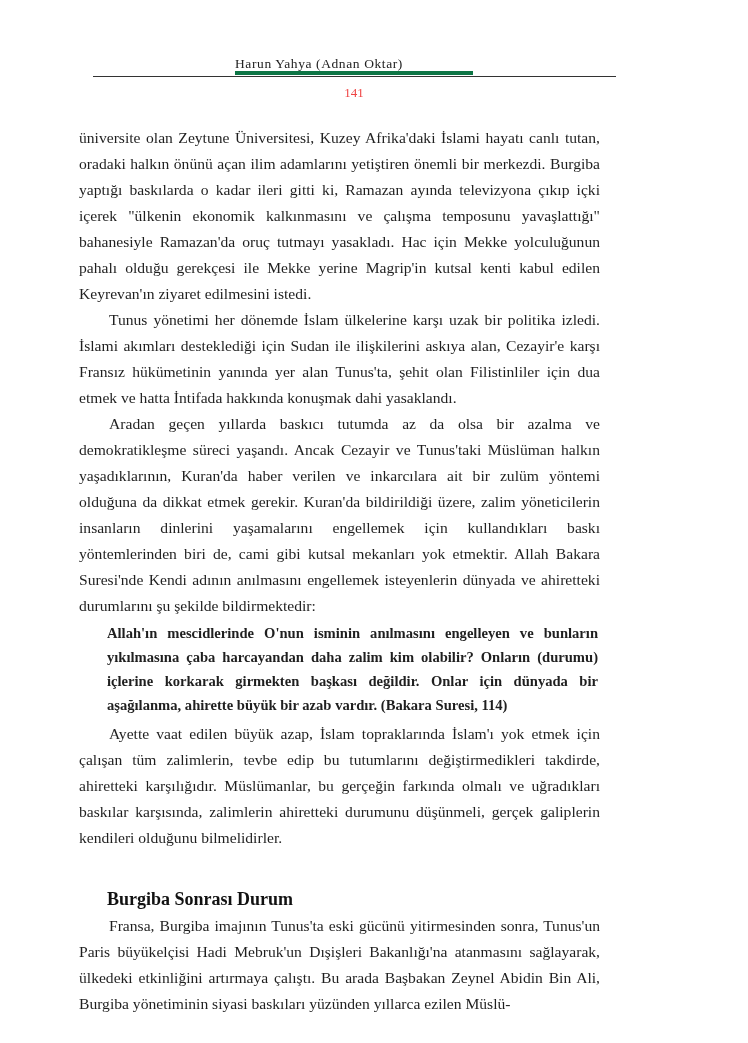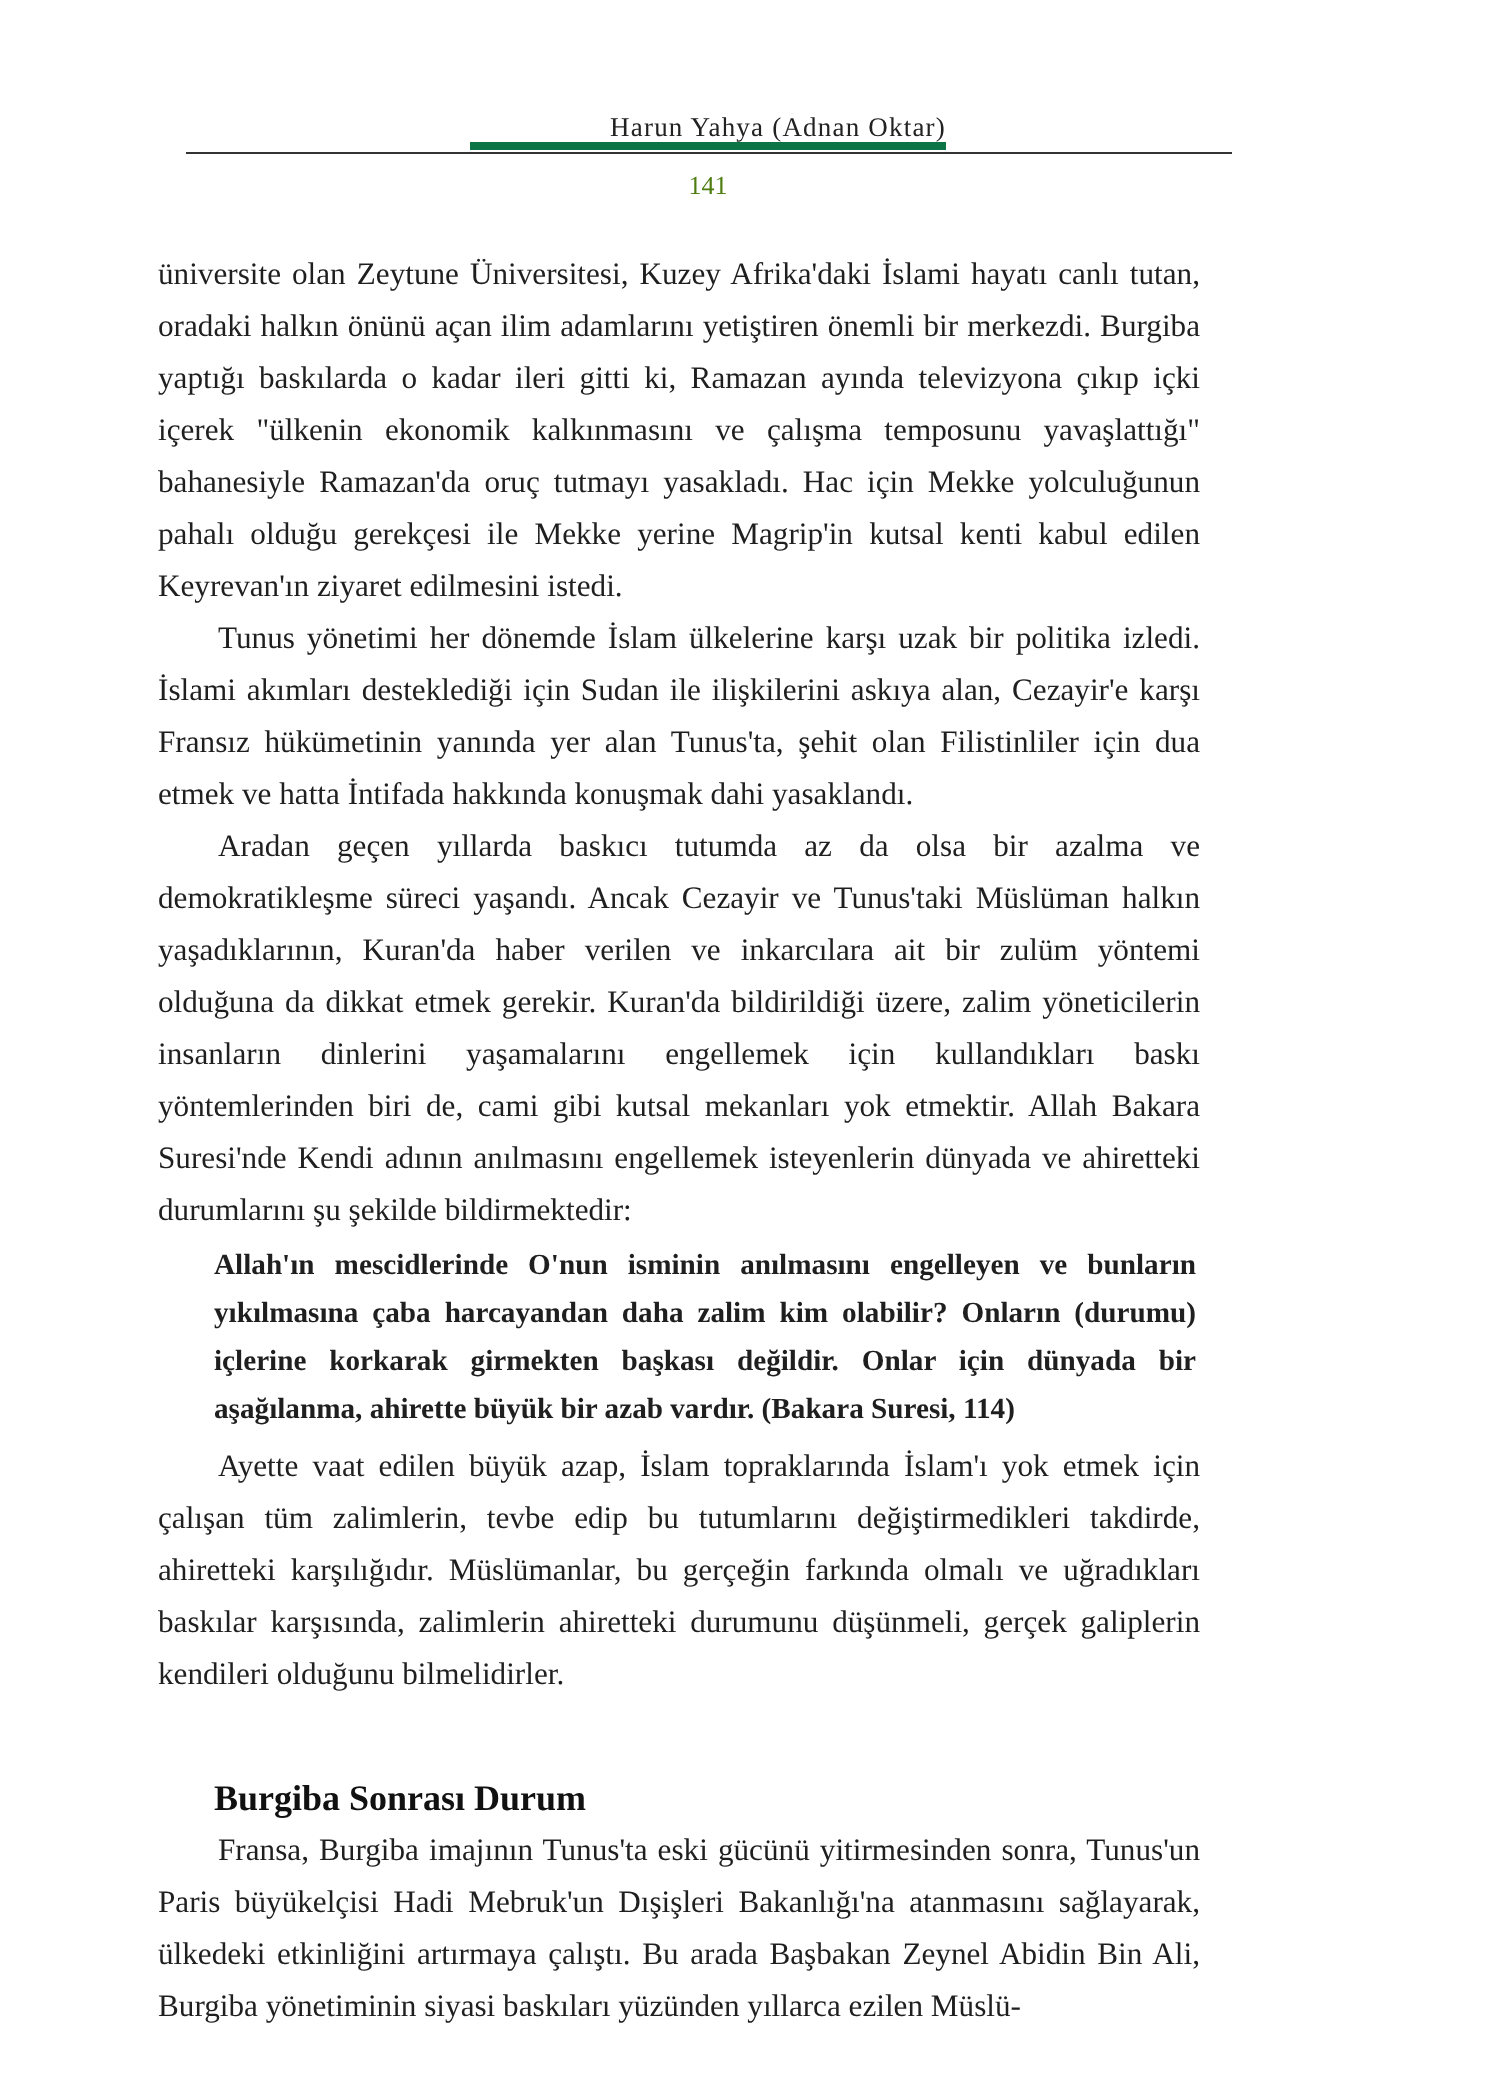--- a/index.html
+++ b/index.html
@@ -1,24 +1,24 @@
 <!DOCTYPE html>
 <html><head>
 <meta charset="utf-8">
 <style>
   html, body { margin: 0; padding: 0; background: #ffffff; }
   body { width: 748px; height: 1043px; position: relative; overflow: hidden;
          font-family: "Liberation Serif", "DejaVu Serif", serif; color: #1f1f1f; }
   .running-header { position: absolute; left: 0; top: 0; width: 748px; height: 110px; }
-  .header-title { position: absolute; left: 235px; width: 238px; top: 56px; text-align: right;
+  .header-title { position: absolute; left: 235px; width: 238px; top: 56px; text-align: left;
                   font-size: 13.5px; letter-spacing: 0.6px; color: #222; }
   .header-rule { position: absolute; left: 93px; width: 523px; top: 76px; height: 1px; background: #333; }
   .header-accent { position: absolute; left: 235px; width: 238px; top: 71px; height: 4px; background: #0d7545; }
   .page-number { position: absolute; left: 0; width: 708px; top: 85px; text-align: center;
-                 font-size: 13px; color: #4d7c0f; }
+                 font-size: 13px; color: #ef4444; }
   .body-text { position: absolute; left: 79px; width: 521px; top: 125px; }
   p { margin: 0; font-size: 15.6px; line-height: 26px; text-align: justify; }
   p.indent { text-indent: 30px; }
   .quote { margin: 2px 2px 2px 28px; font-weight: bold; font-size: 14.6px; line-height: 24px; text-align: justify; }
   .quote-wrap { margin-top: 1px; margin-bottom: 4px; font-family: Liberation Serif, serif; }
   h2 { margin: 36px 0 2px 28px; font-size: 18px; font-weight: bold; line-height: 24px; color: #111; }
 </style>
 </head>
 <body>
 

